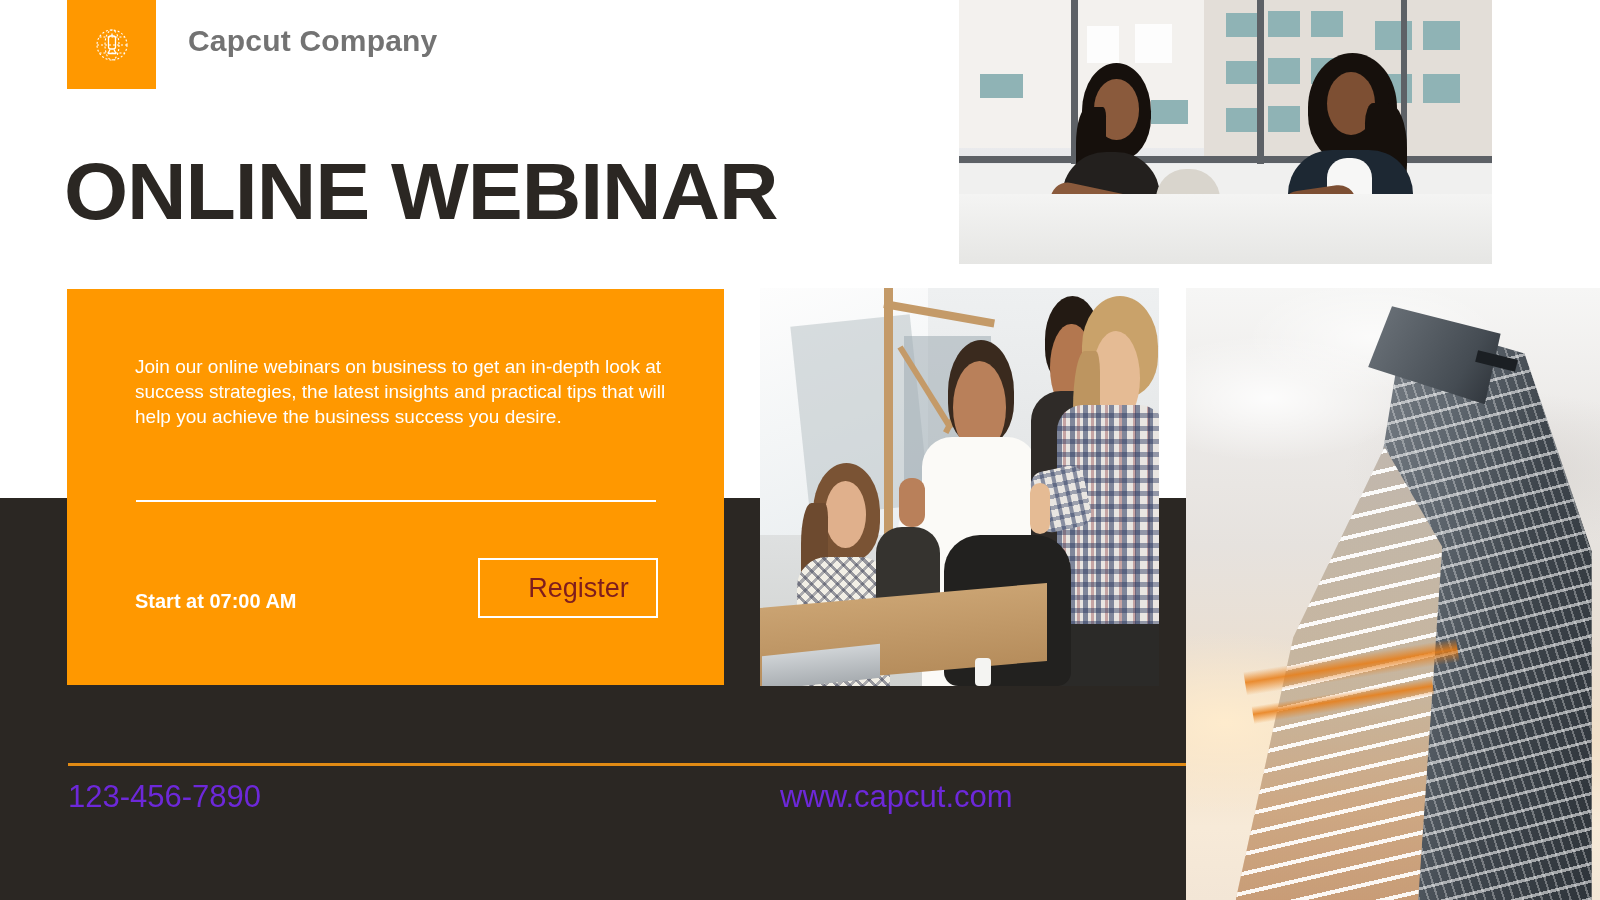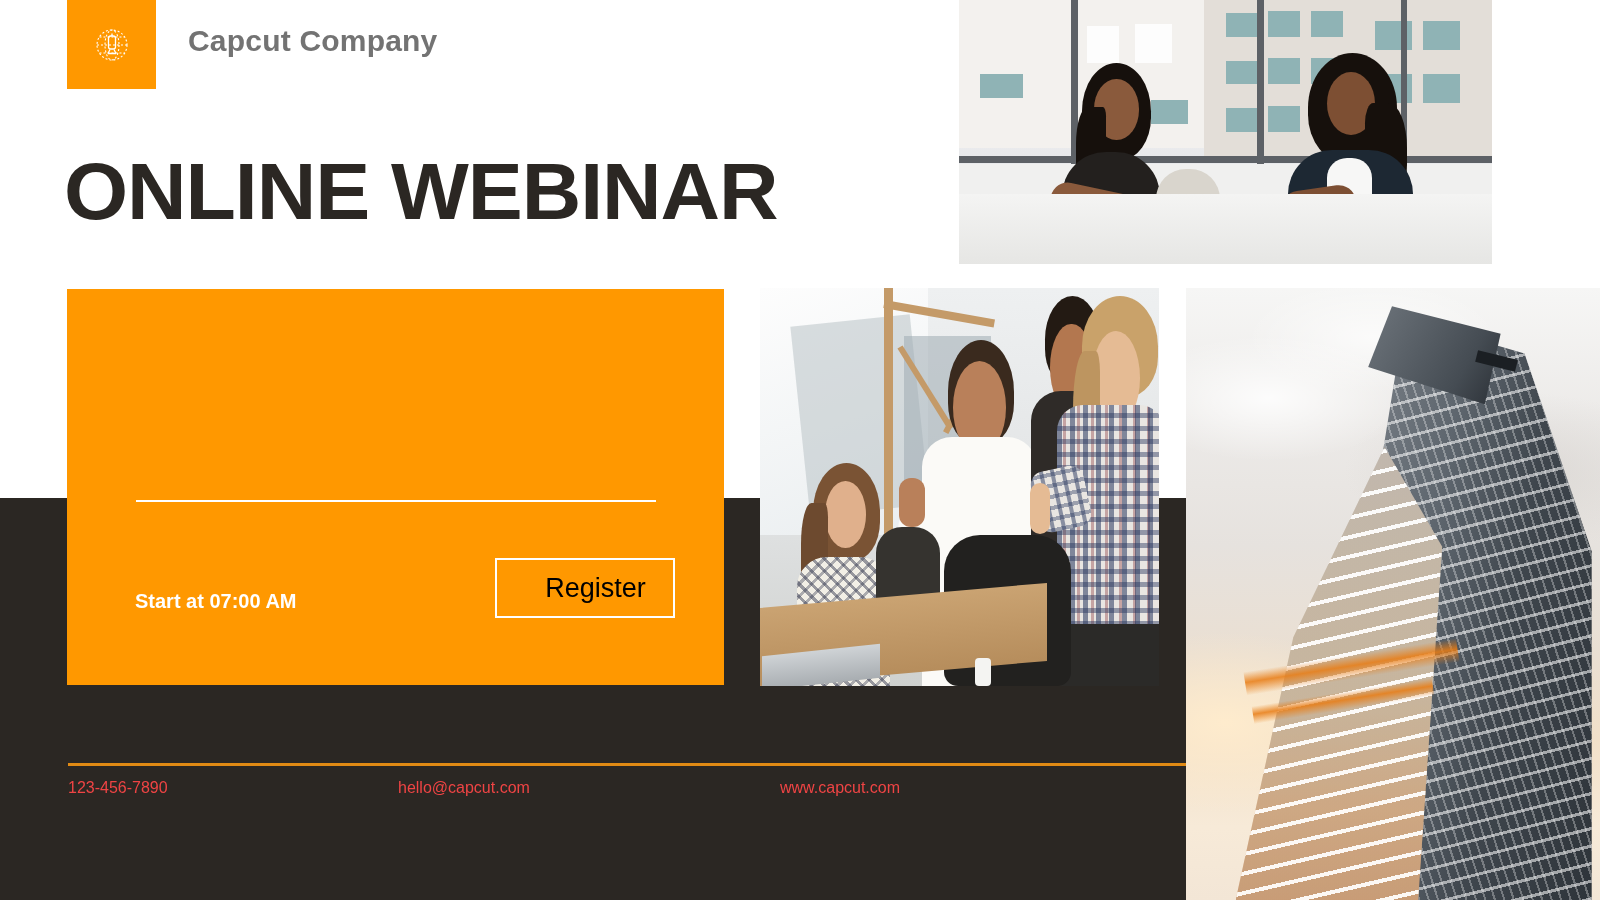--- a/index.html
+++ b/index.html
@@ -56,37 +56,37 @@
   }
   .event-date {
     position:absolute; left:68px; top:262px;
     color:#ffffff; font-size:30px; font-weight:bold; white-space:nowrap;
   }
   .event-time {
     position:absolute; left:68px; top:301px;
     color:#ffffff; font-size:20px; font-weight:bold; white-space:nowrap;
   }
   .register-btn {
-    position:absolute; left:428px; top:269px; width:180px; height:60px;
+    position:absolute; left:411px; top:269px; width:180px; height:60px;
     border:2px solid #ffffff; background:transparent;
-    color:#000000; font-size:27px; font-weight:normal;
+    color:#7f1d1d; font-size:27px; font-weight:normal;
     font-family:"Liberation Sans", sans-serif;
     display:flex; align-items:center; justify-content:center;
     cursor:pointer;
     padding-left:21px;
   }
 
   
   .footer-rule {
     position:absolute; left:68px; top:763px; width:1118px; height:3px;
     background:#e08a14;
   }
   .contact {
     position:absolute; top:779px;
-    color:#ef4444; font-size:16px; white-space:nowrap;
+    color:#6d28d9; font-size:31px; white-space:nowrap;
   }
   .contact-phone { left:68px; }
   .contact-email { left:398px; }
   .contact-web   { left:780px; }
 
   
   .photo { position:absolute; overflow:hidden; }
 
   .photo-top-right { left:959px; top:0; width:533px; height:264px; }
   .photo-center    { left:760px; top:288px; width:399px; height:398px; }
@@ -215,32 +215,32 @@
         </g>
       </svg>
     </span>
   </div>
 
   <div class="company-name">Capcut Company</div>
 
   <div class="headline">ONLINE WEBINAR</div>
 
   <div class="info-panel">
+    <div class="info-text">Join our online webinars on business to get an in-depth  look at success strategies, the latest insights and practical tips that will help you achieve the business success you desire.</div>
 
     <div class="panel-divider"></div>
 
     <div class="event-time">Start at 07:00 AM</div>
 
     <button class="register-btn">Register</button>
   </div>
 
   <div class="footer-rule"></div>
 
   <div class="contact contact-phone">123-456-7890</div>
-  <div class="contact contact-email">hello@capcut.com</div>
   <div class="contact contact-web">www.capcut.com</div>
 
   <div class="photo photo-top-right">
     <div class="meet-bg"></div>
 
     <div class="meet-bldg" style="left:0;top:0;width:46%;height:56%;background:#f3f1ee;"></div>
     <div class="meet-bldg" style="left:46%;top:0;width:54%;height:60%;background:#e3ded8;"></div>
     <div class="meet-bldg-win" style="left:4%;top:28%;width:8%;height:9%;"></div>
     <div class="meet-bldg-win" style="left:24%;top:10%;width:6%;height:14%;background:#fdfdfd;"></div>
     <div class="meet-bldg-win" style="left:33%;top:9%;width:7%;height:15%;background:#fdfdfd;"></div>

